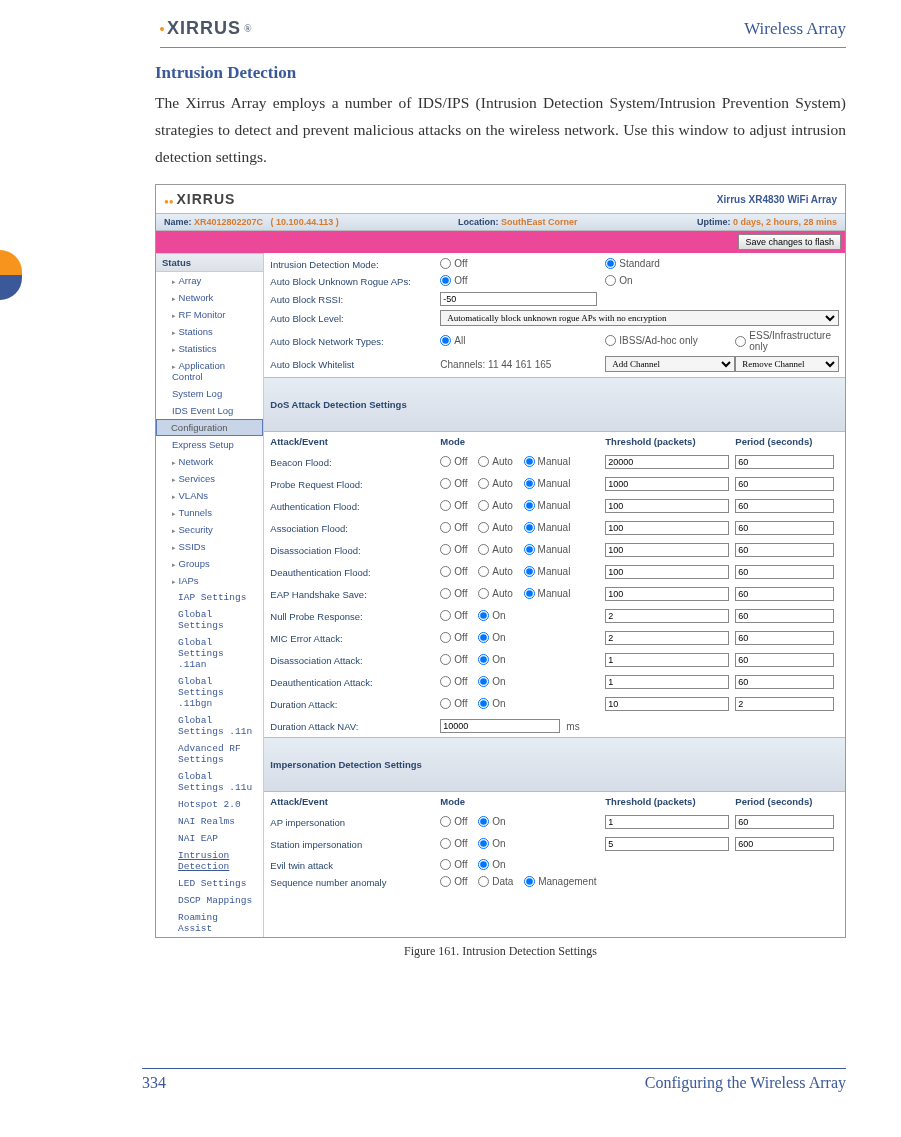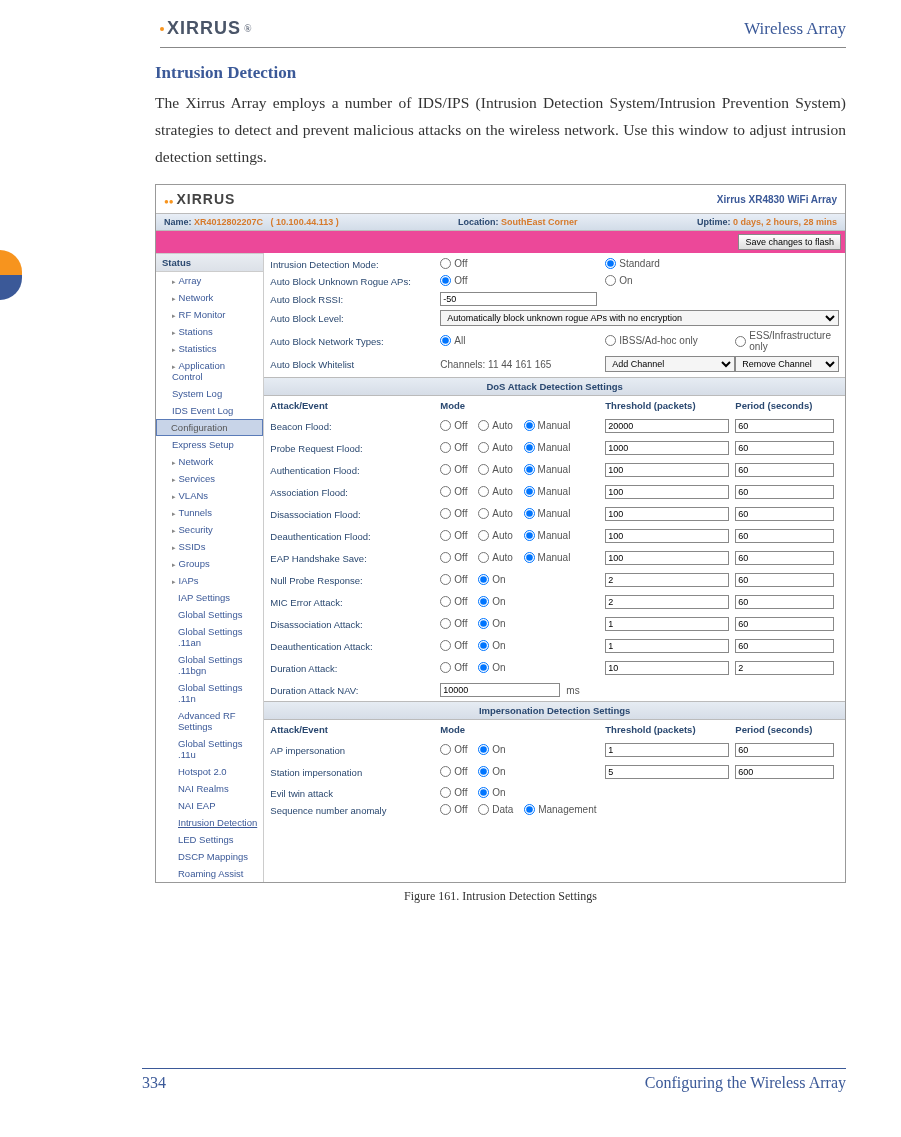--- a/index.html
+++ b/index.html
@@ -68,32 +68,32 @@
     font-size: 9px; color: #2a4870; font-weight: bold;
   }
   .ui-statusbar .orange { color: #d67a2c; font-weight: bold; }
   .ui-savebar { text-align: right; padding: 3px 4px; background: #ec4899; }
   .ui-savebtn { font-family: Arial; font-size: 9px; padding: 2px 6px; border: 1px solid #888; background: linear-gradient(#fff,#ddd); cursor: pointer; }
   .ui-body { display: flex; }
   .sidebar { width: 140px; border-right: 1px solid #ccc; background: #fff; font-size: 9.5px; }
   .side-head { background: linear-gradient(#e9edf2,#dce1e8); padding: 3px 6px; color: #2a4870; font-weight: bold; border-bottom: 1px solid #ccc; border-top: 1px solid #ccc; }
   .side-item { padding: 3px 6px 3px 14px; color: #6b7280; }
   .side-item.lvl1 { padding-left: 16px; color: #3b5998; }
-  .side-item.lvl2 { padding-left: 22px; color: #3b5998; }
+  .side-item.lvl2 { padding-left: 22px; color: #3b5998; font-family: Liberation Mono, monospace; }
   .side-item.caret::before { content: "▸"; font-size: 7px; color: #888; margin-right: 3px; }
   .side-sel { background: #c8d4e8; border: 1px solid #5a7bb8; padding: 2px 6px 2px 14px; }
   .side-active { color: #b22; text-decoration: underline; }
   .main { flex: 1; }
-  .sect-head { background: linear-gradient(#e6ecf3,#d6dde7); padding: 3px 6px; font-weight: bold; color: #2a4870; border-top: 1px solid #bbb; border-bottom: 1px solid #bbb; font-size: 9.5px; text-align: center; }
+  .sect-head { background: linear-gradient(#e6ecf3,#d6dde7); padding: 21px 6px; font-weight: bold; color: #2a4870; border-top: 1px solid #bbb; border-bottom: 1px solid #bbb; font-size: 9.5px; }
   .grid4 { display: grid; grid-template-columns: 170px 165px 130px 1fr; align-items: center; row-gap: 4px; padding: 5px 6px; }
   .lbl { color: #2a4870; font-weight: normal; font-size: 9.5px; }
   .radio { display: inline-flex; align-items: center; gap: 3px; margin-right: 8px; }
   .radio input { margin: 0; width: 11px; height: 11px; }
   .txt-in { font-family: Arial; font-size: 9px; padding: 1px 2px; border: 1px solid #888; width: 95%; }
-  .sel { font-family: Liberation Sans, sans-serif; font-size: 9px; border: 1px solid #888; background:#f5f5f5; padding: 1px 2px; width: 100%; }
+  .sel { font-family: Liberation Serif, serif; font-size: 9px; border: 1px solid #888; background:#f5f5f5; padding: 1px 2px; width: 100%; }
   .dos-grid { display: grid; grid-template-columns: 170px 165px 130px 1fr; align-items: center; row-gap: 4px; padding: 4px 6px; }
   .col-head { color: #2a4870; font-weight: bold; font-size: 9.5px; }
   .inline-row { display:flex; align-items:center; gap:6px; padding: 4px 6px; }
   .inline-row .lbl { width: 164px; }
 </style>
 </head>
 <body>
 
 <div class="tab-marker"></div>
 

